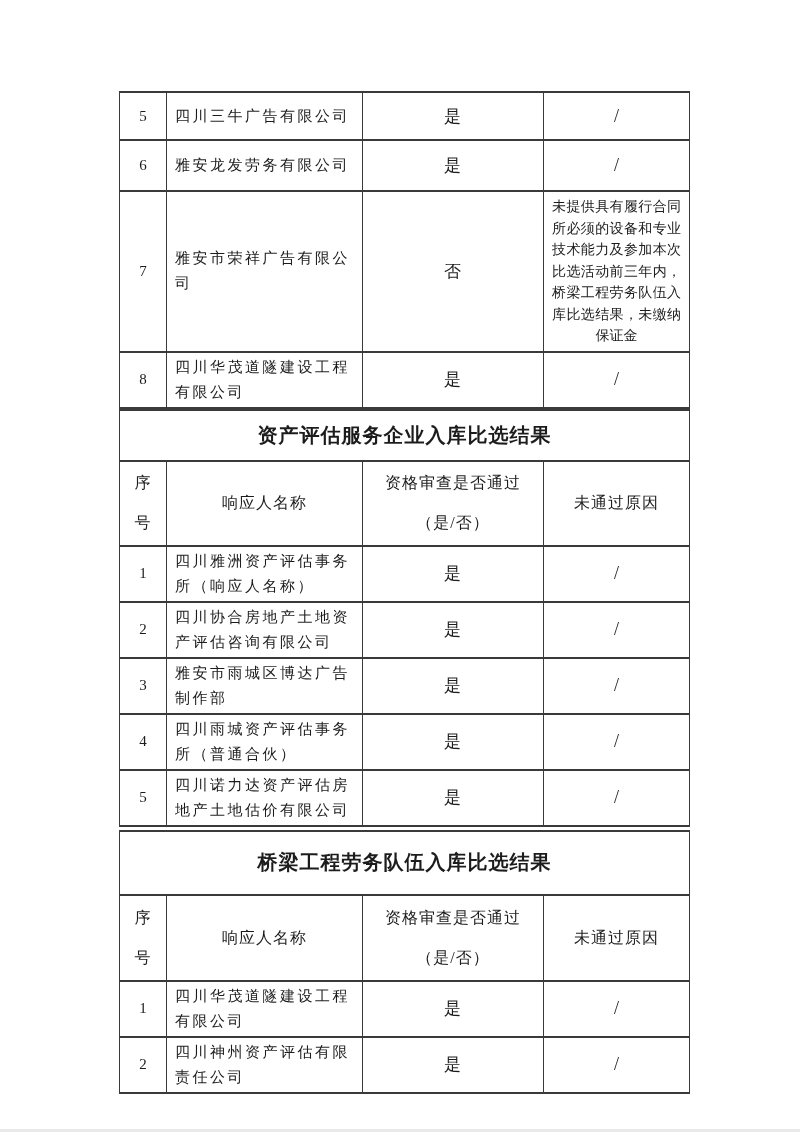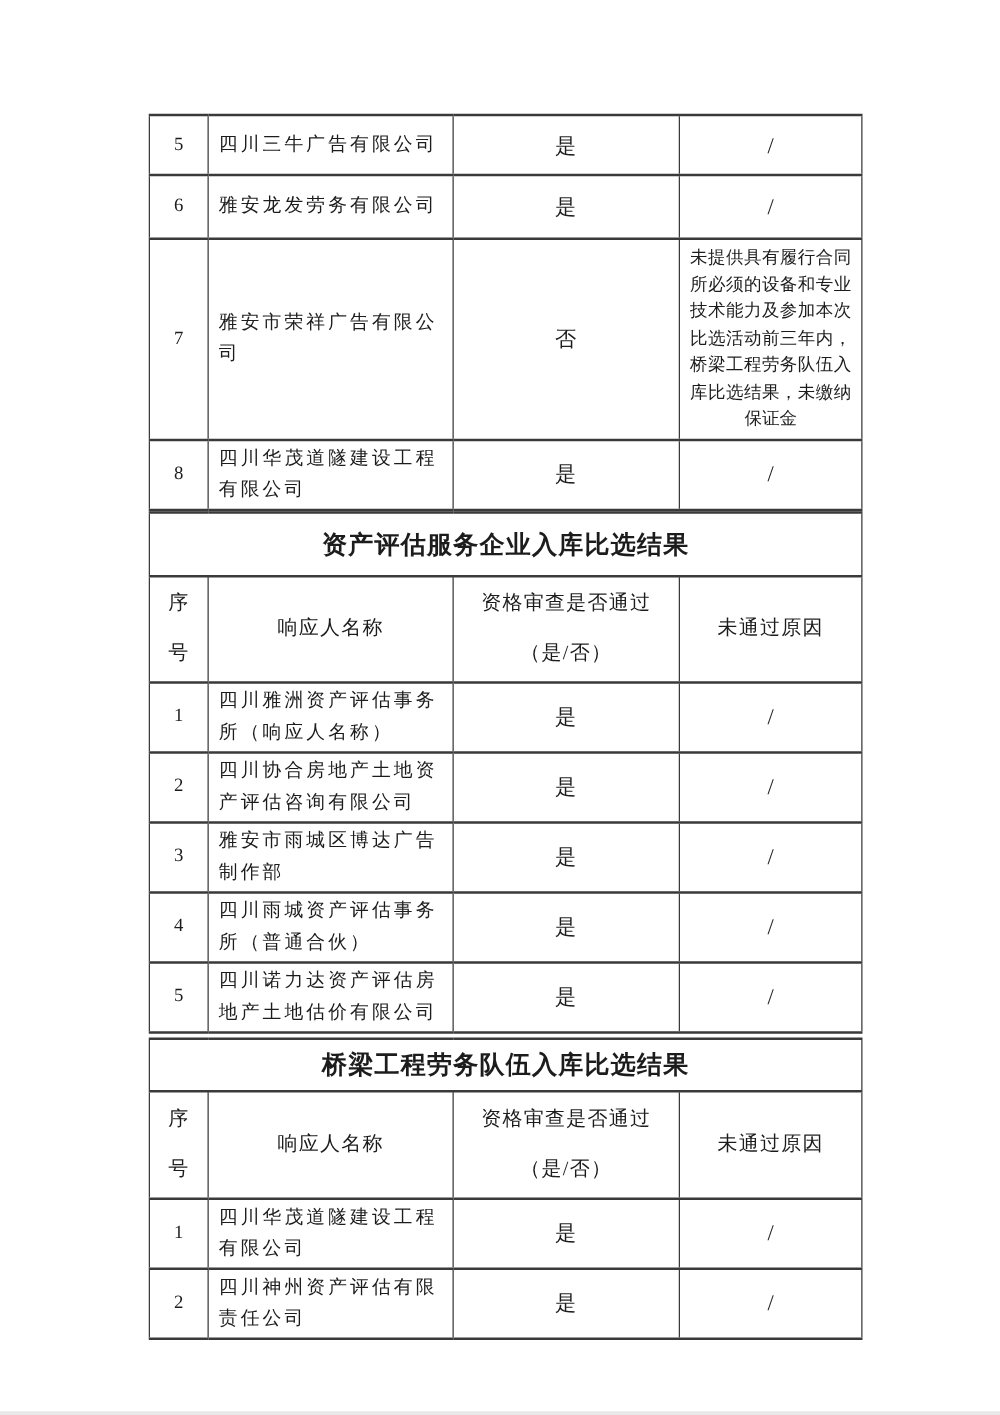--- a/index.html
+++ b/index.html
@@ -193,21 +193,21 @@
     </table>
 
   <table class="tbl-gap">
     <colgroup>
         <col class="c-no">
         <col class="c-name">
         <col class="c-pass">
         <col class="c-reason">
       </colgroup>
     <tbody>
-        <tr style="height:42px">
+        <tr style="height:64px">
       <th class="section-title" colspan="4">桥梁工程劳务队伍入库比选结果</th>
     </tr>
     <tr class="header-row" style="height:86px">
       <th>
         <div class="header-line">序</div>
         <div class="header-line">号</div>
       </th>
       <th>
         <div class="header-line">响应人名称</div>
       </th>

